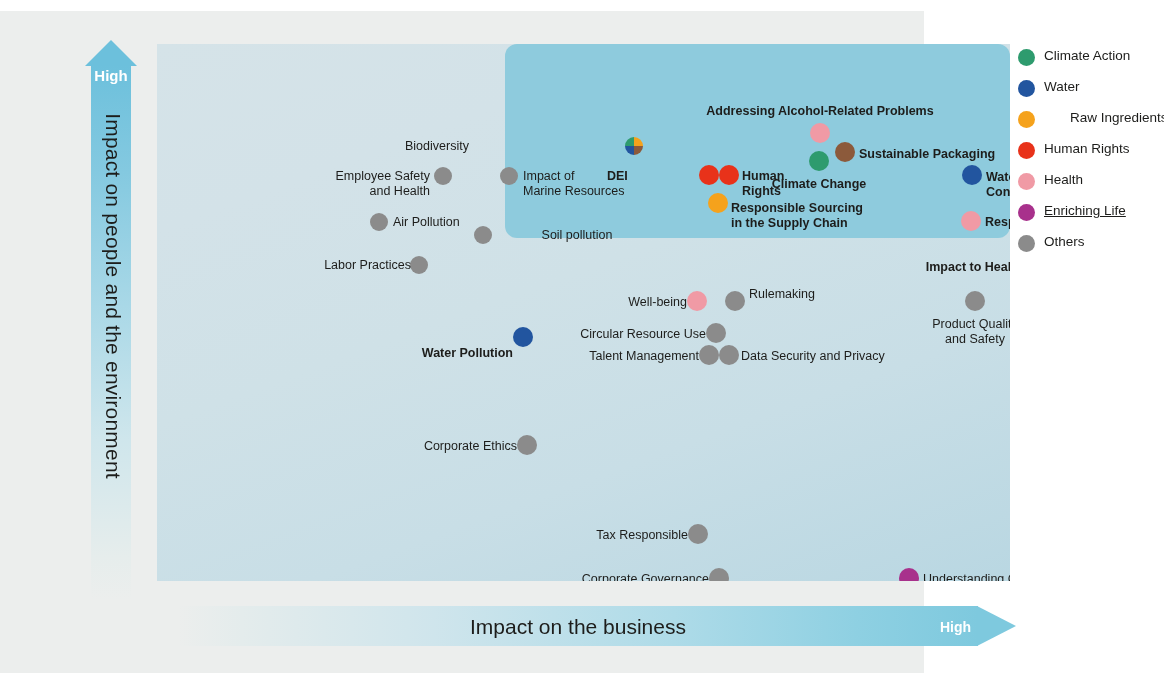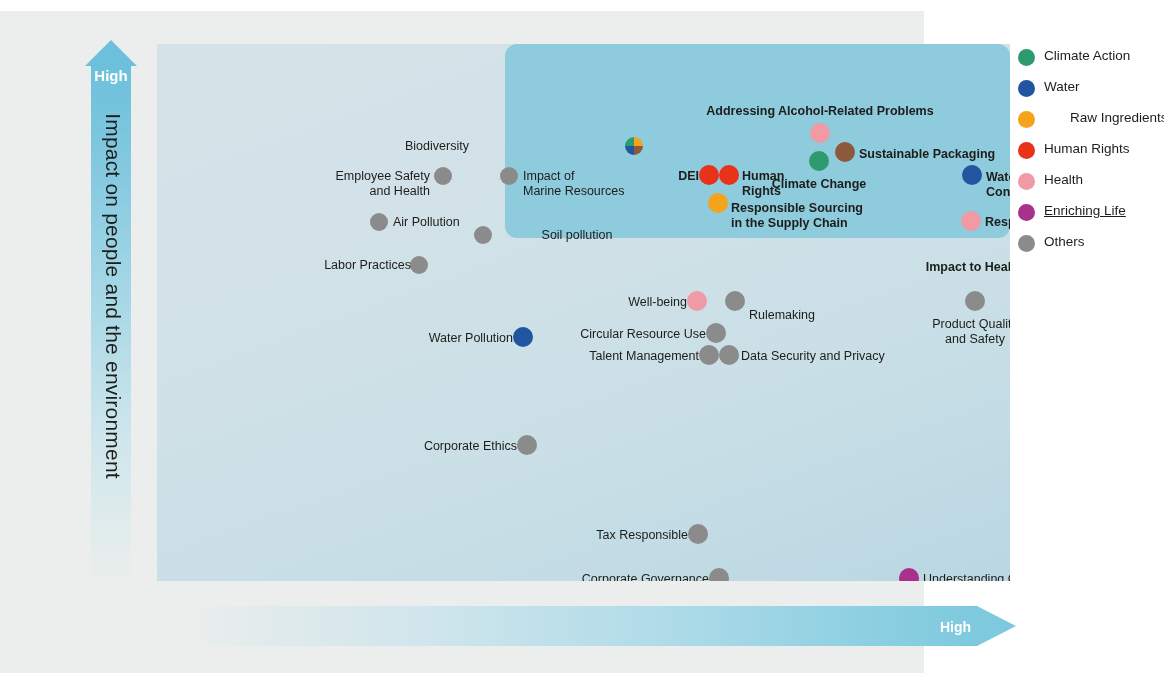--- a/index.html
+++ b/index.html
@@ -104,20 +104,21 @@
   <div id="yaxis">
     <div class="head"></div>
     <div class="shaft"></div>
     <div class="high">High</div>
     <div class="ytitle">Impact on people and the environment</div>
   </div>
 
   <div id="xaxis">
     <div class="shaft"></div>
     <div class="head"></div>
+    <div class="xtitle">Impact on the business</div>
     <div class="high">High</div>
   </div>
 
   <div id="plot">
     <div id="quadrant"></div>
     <div id="points-layer">
         <div class="pie" style="left: 468px; top: 93px; width: 18px; height: 18px;">
           <i style="background: rgb(46, 155, 110); left: 0px; top: 0px;"></i>
           <i style="background: rgb(245, 162, 28); left: 50%; top: 0px;"></i>
           <i style="background: rgb(34, 85, 159); left: 0px; top: 50%;"></i>
@@ -136,44 +137,44 @@
         <div class="lbl" style="left: 340px; top: 184px; width: 160px; text-align: center;">Soil pollution</div>
         <div class="dot" style="left: 253px; top: 212px; width: 18px; height: 18px; background: rgb(139, 139, 139);"></div>
         <div class="lbl" style="left: 40px; top: 214px; width: 214px; text-align: right;">Labor Practices</div>
         <div class="dot" style="left: 653px; top: 79px; width: 20px; height: 20px; background: rgb(240, 154, 165);"></div>
         <div class="lbl b" style="left: 500px; top: 60px; width: 326px; text-align: center;">Addressing Alcohol-Related Problems</div>
         <div class="dot" style="left: 678px; top: 98px; width: 20px; height: 20px; background: rgb(140, 90, 59);"></div>
         <div class="lbl b" style="left: 702px; top: 103px; width: 200px; text-align: left;">Sustainable Packaging</div>
         <div class="dot" style="left: 652px; top: 107px; width: 20px; height: 20px; background: rgb(46, 155, 110);"></div>
         <div class="lbl b" style="left: 592px; top: 133px; width: 140px; text-align: center;">Climate Change</div>
         <div class="dot" style="left: 542px; top: 121px; width: 20px; height: 20px; background: rgb(232, 50, 26);"></div>
-        <div class="lbl b" style="left: 470px; top: 125px; width: 72px; text-align: right;">DEI</div>
+        <div class="lbl b" style="left: 450px; top: 125px; width: 72px; text-align: left;">DEI</div>
         <div class="dot" style="left: 562px; top: 121px; width: 20px; height: 20px; background: rgb(232, 50, 26);"></div>
         <div class="lbl b" style="left: 585px; top: 125px; width: 110px; text-align: left;">Human
 Rights</div>
         <div class="dot" style="left: 551px; top: 149px; width: 20px; height: 20px; background: rgb(245, 162, 28);"></div>
         <div class="lbl b" style="left: 574px; top: 157px; width: 200px; text-align: left;">Responsible Sourcing
 in the Supply Chain</div>
         <div class="dot" style="left: 805px; top: 121px; width: 20px; height: 20px; background: rgb(34, 85, 159);"></div>
         <div class="lbl b" style="left: 829px; top: 126px; width: 220px; text-align: left;">Water Stewardship and
 Conservation Management</div>
         <div class="dot" style="left: 804px; top: 167px; width: 20px; height: 20px; background: rgb(240, 154, 165);"></div>
         <div class="lbl b" style="left: 828px; top: 171px; width: 200px; text-align: left;">Responsible Marketing</div>
         <div class="lbl b" style="left: 740px; top: 216px; width: 126px; text-align: right;">Impact to Health</div>
         <div class="dot" style="left: 530px; top: 247px; width: 20px; height: 20px; background: rgb(240, 154, 165);"></div>
         <div class="lbl" style="left: 400px; top: 251px; width: 130px; text-align: right;">Well-being</div>
         <div class="dot" style="left: 568px; top: 247px; width: 20px; height: 20px; background: rgb(139, 139, 139);"></div>
-        <div class="lbl" style="left: 592px; top: 264px; width: 140px; text-align: left;">Rulemaking</div>
+        <div class="lbl" style="left: 592px; top: 243px; width: 140px; text-align: left;">Rulemaking</div>
         <div class="dot" style="left: 808px; top: 247px; width: 20px; height: 20px; background: rgb(139, 139, 139);"></div>
         <div class="lbl" style="left: 748px; top: 273px; width: 140px; text-align: center;">Product Quality
 and Safety</div>
         <div class="dot" style="left: 549px; top: 279px; width: 20px; height: 20px; background: rgb(139, 139, 139);"></div>
         <div class="lbl" style="left: 330px; top: 283px; width: 219px; text-align: right;">Circular Resource Use</div>
         <div class="dot" style="left: 356px; top: 283px; width: 20px; height: 20px; background: rgb(34, 85, 159);"></div>
-        <div class="lbl" style="left: 150px; top: 287px; width: 206px; text-align: right;">Water Pollution</div>
+        <div class="lbl" style="left: 150px; top: 302px; width: 206px; text-align: right; font-weight: bold;">Water Pollution</div>
         <div class="dot" style="left: 542px; top: 301px; width: 20px; height: 20px; background: rgb(139, 139, 139);"></div>
         <div class="lbl" style="left: 340px; top: 305px; width: 202px; text-align: right;">Talent Management</div>
         <div class="dot" style="left: 562px; top: 301px; width: 20px; height: 20px; background: rgb(139, 139, 139);"></div>
         <div class="lbl" style="left: 584px; top: 305px; width: 200px; text-align: left;">Data Security and Privacy</div>
         <div class="dot" style="left: 360px; top: 391px; width: 20px; height: 20px; background: rgb(139, 139, 139);"></div>
         <div class="lbl" style="left: 150px; top: 395px; width: 210px; text-align: right;">Corporate Ethics</div>
         <div class="dot" style="left: 531px; top: 480px; width: 20px; height: 20px; background: rgb(139, 139, 139);"></div>
         <div class="lbl" style="left: 320px; top: 484px; width: 211px; text-align: right;">Tax Responsible</div>
         <div class="dot" style="left: 552px; top: 524px; width: 20px; height: 20px; background: rgb(139, 139, 139);"></div>
         <div class="lbl" style="left: 330px; top: 528px; width: 222px; text-align: right;">Corporate Governance</div>

